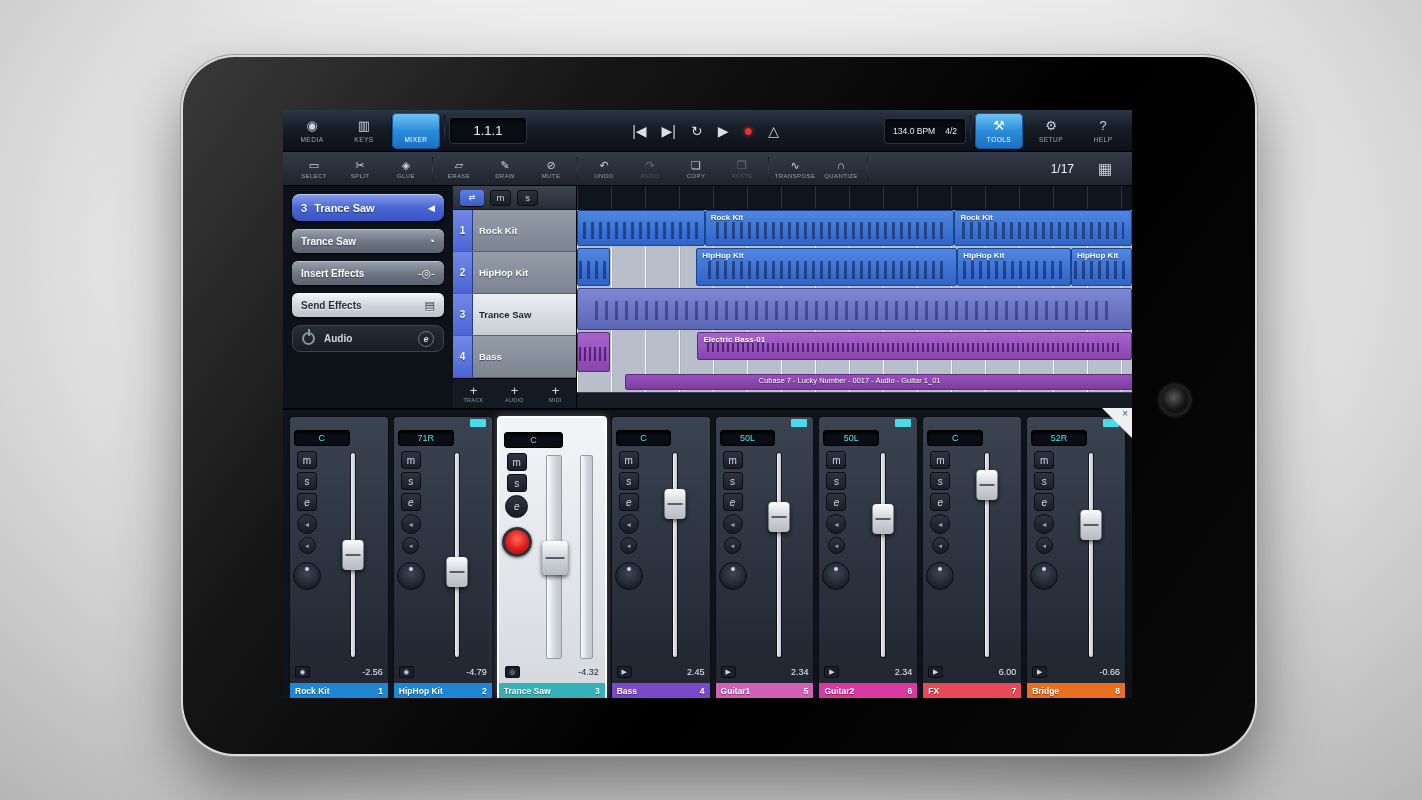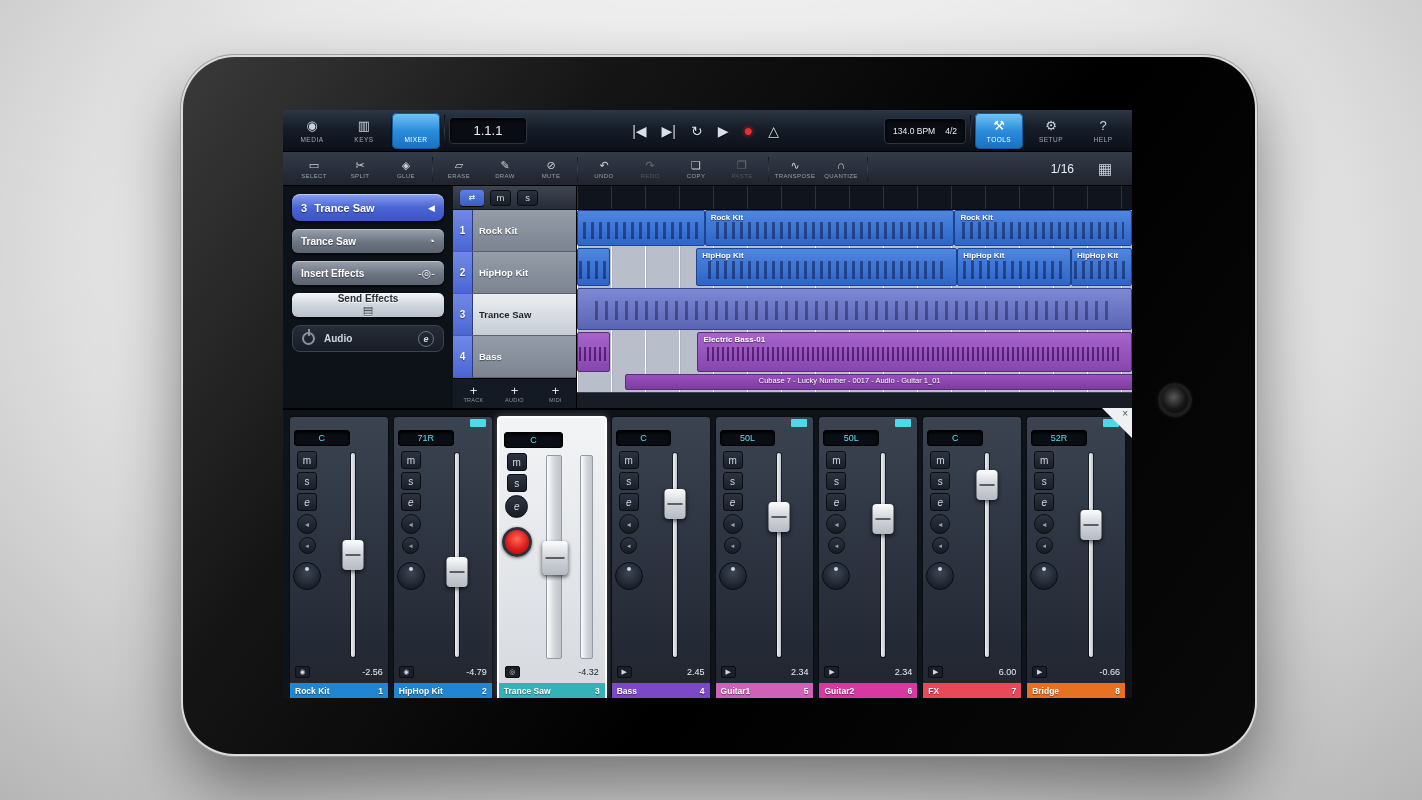--- a/index.html
+++ b/index.html
@@ -54,21 +54,21 @@
   .insp-selected { height:27px; border-radius:8px; background:linear-gradient(#8aa0f0,#4a66d4 50%,#3a54c2);
     display:flex; align-items:center; padding:0 9px; gap:7px; color:#fff;
     box-shadow: inset 0 1px 0 rgba(255,255,255,.45), 0 2px 3px rgba(0,0,0,.6); }
   .insp-selected .num, .insp-selected .nm { font-size:11px; font-weight:bold; text-shadow:0 1px 1px rgba(0,0,0,.5); }
   .insp-selected .nm { flex:1; }
   .insp-selected .arrow { font-size:9px; }
   .insp-btn { height:24px; border-radius:6px; background:linear-gradient(#9aa2ae,#6b7482 55%,#5c6472);
     display:flex; align-items:center; justify-content:space-between; padding:0 9px; color:#fff;
     font-size:10px; font-weight:bold; text-shadow:0 1px 1px rgba(0,0,0,.45);
     box-shadow: inset 0 1px 0 rgba(255,255,255,.35), 0 2px 2px rgba(0,0,0,.55); }
-  .insp-btn.light { background:linear-gradient(#f5f7f9,#cdd3db 55%,#bcc3cd); color:#2a3038; text-shadow:0 1px 0 rgba(255,255,255,.7);flex-direction:column; }
+  .insp-btn.light { background:linear-gradient(#f5f7f9,#cdd3db 55%,#bcc3cd); color:#2a3038; text-shadow:0 1px 0 rgba(255,255,255,.7); }
   .insp-icon { font-size:11px; opacity:.95; font-weight:normal; }
   .insp-reverb { height:27px; border-radius:8px; background:linear-gradient(#272d38,#171c25);
     border:1px solid #3c4452; display:flex; align-items:center; gap:9px; padding:0 9px;
     color:#d2d9e3; font-size:10px; font-weight:bold; }
   .pwr { width:13px; height:13px; border-radius:50%; border:2px solid #8a93a0; position:relative; }
   .pwr::after { content:""; position:absolute; left:50%; top:-5px; width:2px; height:7px; background:#8a93a0; transform:translateX(-50%); }
   .e-btn { margin-left:auto; width:16px; height:16px; border-radius:50%; border:1px solid #6a7380;
     display:flex; align-items:center; justify-content:center; font-size:9px; font-style:italic; color:#d2d9e3; }
   .insp-reverb .rv-label { flex:0 0 auto; }
 
@@ -260,21 +260,21 @@
               <div class="t2-item">
                 <span class="g">∿</span>
                 <span class="l">TRANSPOSE</span>
               </div>
               <div class="t2-item">
                 <span class="g">∩</span>
                 <span class="l">QUANTIZE</span>
               </div>
               <div class="vsep2"></div>
             </div>
-          <div class="snap">1/16</div>
+          <div class="snap">1/17</div>
           <div class="grid-btn">▦</div>
         </div>
 
         <div class="main">
 
           <aside class="inspector">
             <div class="insp-selected">
               <span class="num">3</span>
               <span class="nm">Trance Saw</span>
               <span class="arrow">◀</span>
@@ -353,21 +353,21 @@
                   <span class="clip-label">HipHop Kit</span>
                 </div>
                 <div class="clip midi-blue" style="left: 68.5%; width: 20.5%; top: 38px; height: 38px;">
                   <span class="clip-label">HipHop Kit</span>
                 </div>
                 <div class="clip midi-blue" style="left: 89%; width: 11%; top: 38px; height: 38px;">
                   <span class="clip-label">HipHop Kit</span>
                 </div>
                 <div class="clip midi-light" style="left: 0%; width: 100%; top: 78px; height: 42px;"></div>
                 <div class="clip audio" style="left: 0%; width: 6%; top: 122px; height: 40px;"></div>
-                <div class="clip audio" style="left: 21.7%; width: 78.3%; top: 122px; height: 40px;">
+                <div class="clip audio" style="left: 21.7%; width: 78.3%; top: 122px; height: 28px;">
                   <span class="clip-label">Electric Bass-01</span>
                 </div>
                 <div class="clip audio-thin" style="left: 0%; width: 100%; top: 164px; height: 16px;">
                   <span class="clip-label">Cubase 7 - Lucky Number - 0017 - Audio - Guitar 1_01</span>
                 </div>
               </div>
             <div class="arr-bottom"></div>
           </div>
         </div>
 

